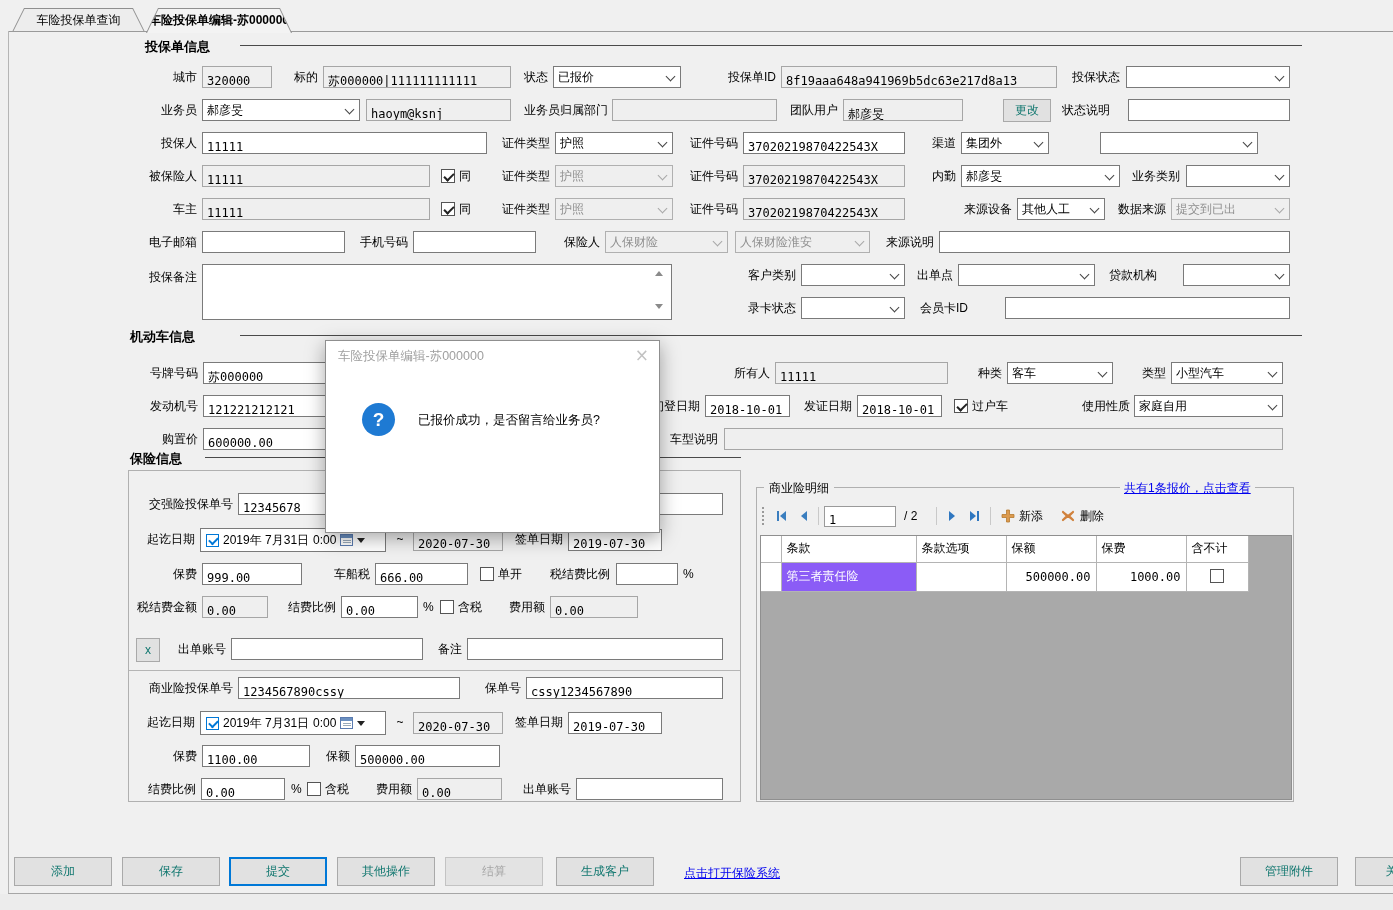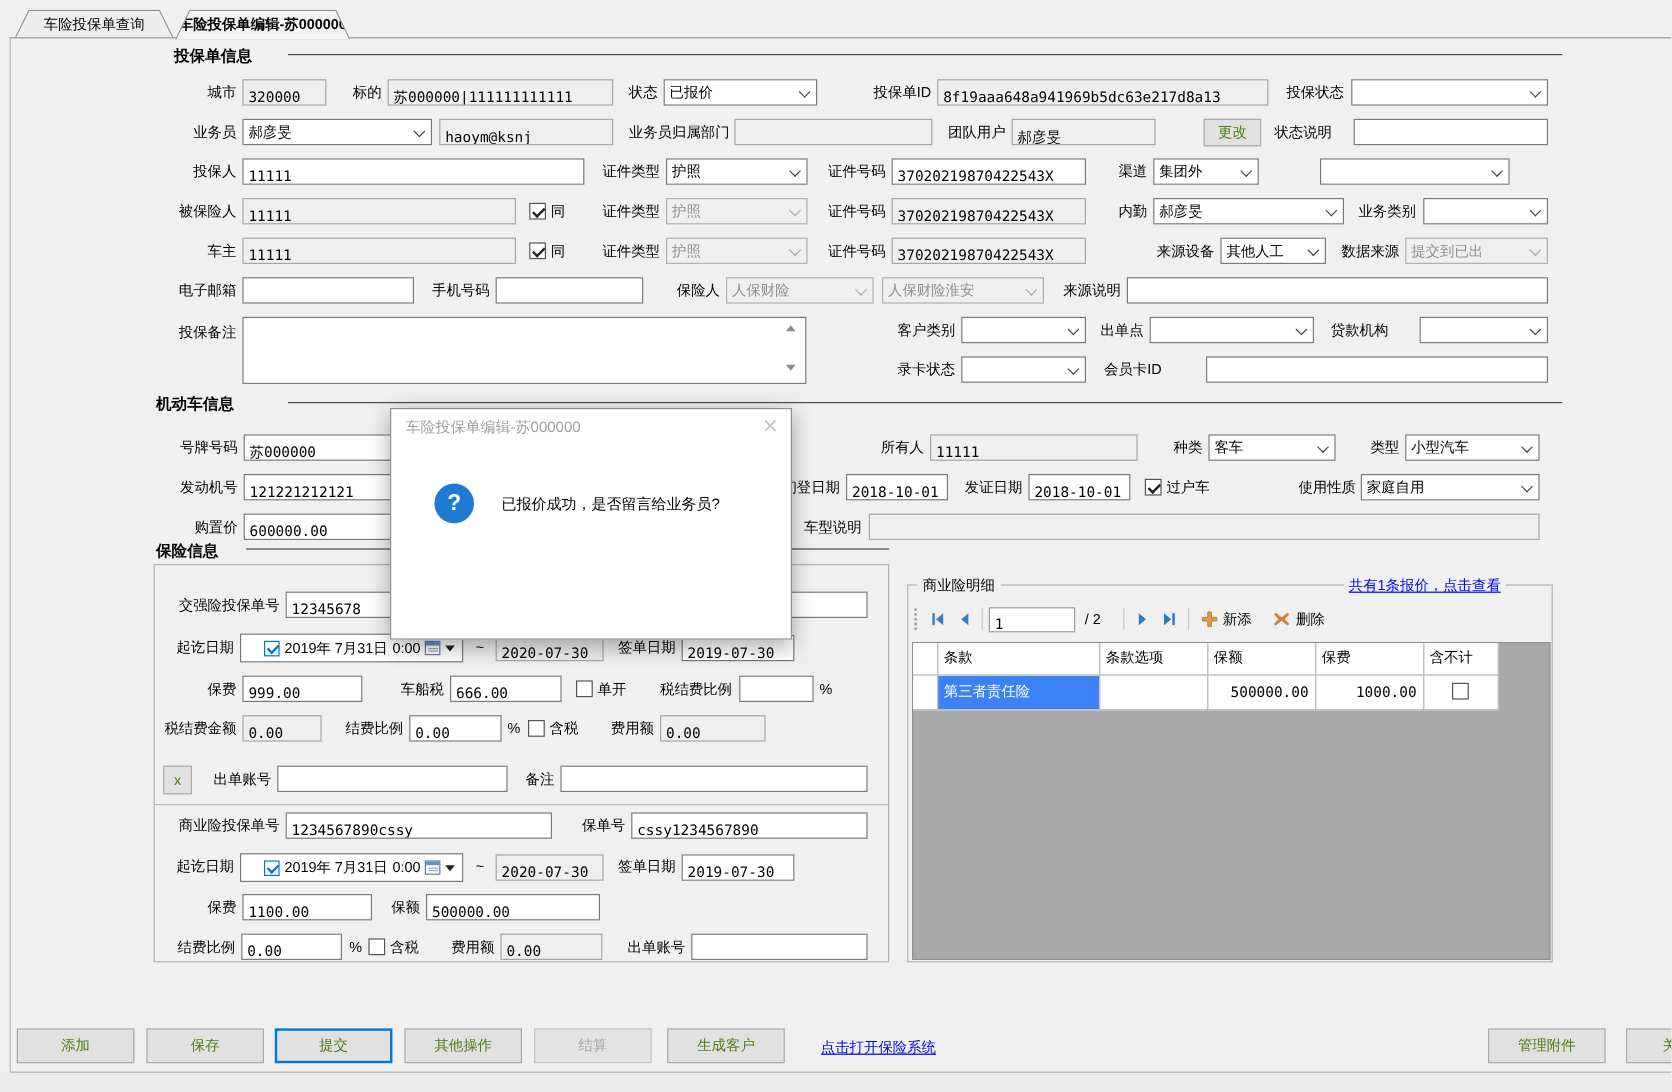--- a/index.html
+++ b/index.html
@@ -17,21 +17,21 @@
   .cmb::after { content:""; position:absolute; right:6px; top:6px; width:6px; height:6px;
          border-right:1.6px solid #444; border-bottom:1.6px solid #444; transform:rotate(45deg); }
   .cmb.dis { background:#efefef; border-color:#b0b0b0; color:#8f8f8f; }
   .cmb.dis::after { border-color:#a8a8a8; }
 
   .chk { position:absolute; width:14px; height:14px; background:#fff; border:1px solid #555; }
   .chk.on::after { content:""; position:absolute; left:2px; top:2.5px; width:8px; height:4px;
          border-left:2px solid #222; border-bottom:2px solid #222; transform:rotate(-45deg); }
 
   .btn { position:absolute; height:29px; background:#e1e1e1; border:1px solid #a9a9a9; text-align:center;
-         line-height:27px; font-size:12px; color:#4d7c0f; cursor:default; }
+         line-height:27px; font-size:12px; color:#0f766e; cursor:default; }
   .btn.small { height:23px; line-height:21px; }
   .btn.focus { border:2px solid #0078d7; line-height:25px; }
   .btn.dis { color:#a6a6a6; border-color:#c3c3c3; background:#e3e3e3; }
 
   .link { position:absolute; color:#0000ee; text-decoration:underline; white-space:nowrap; }
   .sec-title { position:absolute; font-weight:bold; font-size:13px; color:#000; white-space:nowrap; }
   .sec-line { position:absolute; height:1px; background:#4a4a4a; }
   .hdiv { position:absolute; height:1px; background:#b5b5b5; }
 
   .gbox { position:absolute; border:1px solid #b0b0b0; }
@@ -47,21 +47,21 @@
   .tab.active .face { background:#f3f3f3; font-weight:bold; }
 
   
   .tarea { position:absolute; background:#fff; border:1px solid #7a7a7a; }
   .sarr { position:absolute; width:0; height:0; border-left:4px solid transparent; border-right:4px solid transparent; }
   .sarr.up { border-bottom:5px solid #8a8a8a; }
   .sarr.dn { border-top:5px solid #8a8a8a; }
 
   
   .dtp { position:absolute; height:24px; background:#fff; border:1px solid #7a7a7a; display:flex;
-         align-items:center; gap:4px; padding:0 19px; white-space:nowrap; }
+         align-items:center; gap:4px; padding:0 5px; white-space:nowrap; }
   .dtp .dchk { position:relative; width:13px; height:13px; border:1px solid #0078d7; background:#fff; flex:0 0 auto; }
   .dtp .dchk::after { content:""; position:absolute; left:2px; top:2px; width:7px; height:4px;
          border-left:2px solid #0078d7; border-bottom:2px solid #0078d7; transform:rotate(-45deg); }
   .cal { position:relative; width:13px; height:12px; border:1px solid #5a7bb0; background:#fff; flex:0 0 auto; }
   .cal::before { content:""; position:absolute; left:0; right:0; top:0; height:3px; background:#6a8fc0; }
   .cal::after { content:""; position:absolute; left:2px; top:5px; width:8px; height:1px;
          box-shadow:0 2px 0 #9ab, 0 0 0 #9ab; background:#9ab; }
   .dtri { width:0; height:0; border-left:4px solid transparent; border-right:4px solid transparent;
           border-top:5px solid #222; flex:0 0 auto; }
 
@@ -76,21 +76,21 @@
         border:1px solid #8f8f8f; }
   #grid { border-collapse:collapse; table-layout:fixed; background:#fff; }
   #grid td, #grid th { border-right:1px solid #b4b4b4; border-bottom:1px solid #b4b4b4; font-weight:normal;
         font-size:12px; padding:0 5px; white-space:nowrap; overflow:hidden; text-align:left; height:26px; background:#fff; }
   #grid td { height:29px; }
   #grid .num { text-align:right; font-family:"DejaVu Sans Mono","DejaVu Sans",monospace; }
   #grid .sel { padding:0; }
   #grid .ck { text-align:center; padding:0; }
   #grid .ck .chk { position:relative; display:inline-block; margin-top:2px; }
   #grid tr.alt td { background:#f0f0da; }
-  #grid td.selected { background:#3b82f6; color:#fff; }
+  #grid td.selected { background:#8b5cf6; color:#fff; }
 
   
   #modal { position:absolute; left:325px; top:340px; width:335px; height:193px; background:#fff;
         border:1px solid #8f8f8f; box-shadow:0 5px 18px rgba(0,0,0,.35); z-index:50; }
   #modal .mtitle { position:absolute; left:12px; top:7px; color:#9f9f9f; font-size:12.5px; }
   #modal .mclose { position:absolute; right:10px; top:4px; color:#c2c2c2; font-size:17px; font-family:"DejaVu Sans",sans-serif; }
   #modal .qicon { position:absolute; left:36px; top:62px; width:33px; height:33px; border-radius:50%;
         background:#1e7ad3; color:#fff; font-weight:bold; font-size:19px; text-align:center; line-height:33px; }
   #modal .mmsg { position:absolute; left:92px; top:71px; font-size:12.5px; color:#000; }
   #modal .mfoot { position:absolute; left:0; right:0; bottom:0; height:53px; background:#f0f0f0; border-top:1px solid #e2e2e2; }

